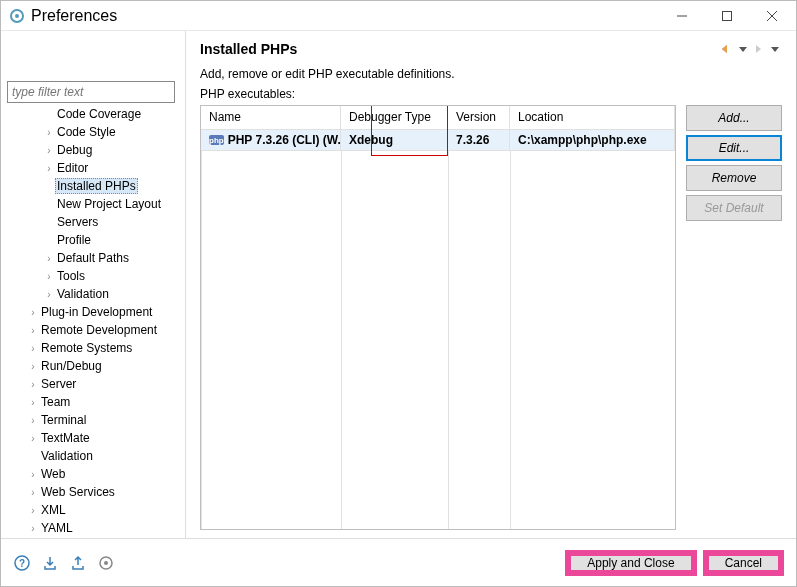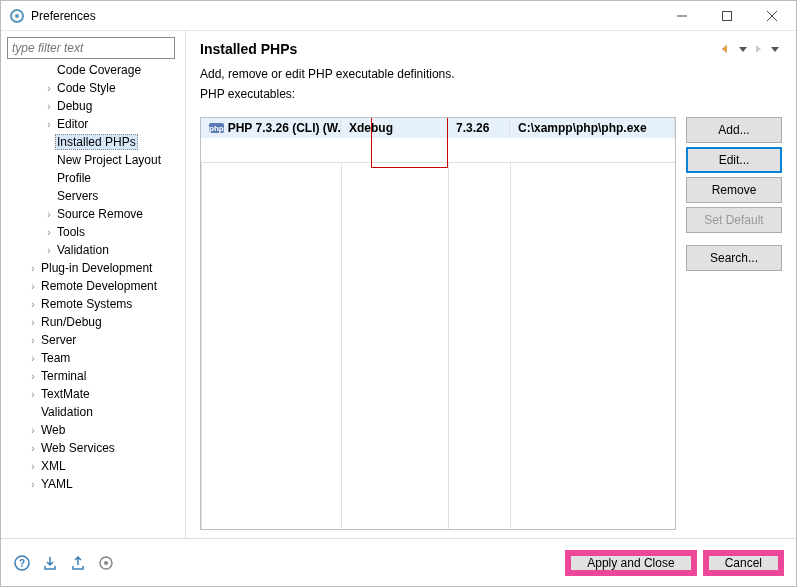--- a/index.html
+++ b/index.html
@@ -15,21 +15,21 @@
   overflow: hidden;
 }
 .titlebar {
   height: 30px;
   display: flex;
   align-items: center;
   padding: 0 2px 0 8px;
   border-bottom: 1px solid #e8e8e8;
 }
 .titlebar .icon { width: 16px; height: 16px; margin-right: 6px; }
-.titlebar .title { flex: 1; font-size: 12px; }
+.titlebar .title { flex: 1; font-size: 16px; }
 .titlebar .winbtn {
   width: 45px; height: 28px; display: flex; align-items: center; justify-content: center;
   cursor: pointer;
 }
 .content {
   flex: 1;
   display: flex;
   min-height: 0;
 }
 .sidebar {
@@ -42,20 +42,21 @@
 .filter {
   width: 168px;
   height: 22px;
   border: 1px solid #888;
   padding: 2px 4px;
   font-family: inherit;
   font-size: 12px;
   color: #555;
   font-style: italic;
   margin-bottom: 2px;
+  margin-top: 44px;
 }
 .tree {
   flex: 1;
   overflow-y: auto;
   overflow-x: hidden;
   padding-right: 2px;
   margin-right: 3px;
 }
 .tree::-webkit-scrollbar { width: 16px; }
 .tree::-webkit-scrollbar-track { background: #f0f0f0; }
@@ -88,21 +89,21 @@
   display: flex;
   align-items: center;
   margin-bottom: 10px;
 }
 .main-header .heading { font-size: 14px; font-weight: 600; flex: 1; }
 .navarrow {
   width: 14px; height: 14px; margin-left: 2px; cursor: pointer;
   display: inline-flex; align-items: center; justify-content: center;
 }
 .desc { margin-bottom: 6px; }
-.subdesc { margin-bottom: 16px; }
+.subdesc { margin-bottom: 4px; }
 .tablewrap {
   flex: 1;
   display: flex;
   gap: 10px;
   min-height: 0;
 }
 .table {
   flex: 1;
   border: 1px solid #bfbfbf;
   background: #fff;
@@ -169,20 +170,21 @@
   flex-direction: column;
   gap: 4px;
 }
 .btncol button {
   height: 26px;
   border: 1px solid #adadad;
   background: #e1e1e1;
   font-family: inherit;
   font-size: 12px;
   cursor: pointer;
+  font-style: italic;
 }
 .btncol button:disabled {
   color: #999;
   cursor: default;
 }
 .btncol button.focused {
   border: 2px solid #0a84d6;
 }
 .btncol .gap { height: 4px; }
 
@@ -262,29 +264,29 @@
         <div class="tree-item depth2 selected">
           <span class="arrow"></span>
           <span class="label">Installed PHPs</span>
         </div>
         <div class="tree-item depth2">
           <span class="arrow"></span>
           <span class="label">New Project Layout</span>
         </div>
         <div class="tree-item depth2">
           <span class="arrow"></span>
+          <span class="label">Servers</span>
+        </div>
+        <div class="tree-item depth2">
+          <span class="arrow"></span>
           <span class="label">Profile</span>
         </div>
         <div class="tree-item depth2">
-          <span class="arrow"></span>
-          <span class="label">Servers</span>
-        </div>
-        <div class="tree-item depth2">
-          <span class="arrow">›</span>
-          <span class="label">Source Remove</span>
+          <span class="arrow">›</span>
+          <span class="label">Default Paths</span>
         </div>
         <div class="tree-item depth2">
           <span class="arrow">›</span>
           <span class="label">Tools</span>
         </div>
         <div class="tree-item depth2">
           <span class="arrow">›</span>
           <span class="label">Validation</span>
         </div>
         <div class="tree-item depth1">
@@ -365,20 +367,26 @@
         <svg width="8" height="12">
             <path d="M0 4 L8 4 L4 9 Z" fill="#555"></path>
           </svg>
       </span>
     </div>
     <div class="desc">Add, remove or edit PHP executable definitions.</div>
     <div class="subdesc">PHP executables:</div>
 
     <div class="tablewrap">
       <div class="table">
+        <div class="th-row">
+          <div class="th col-name">Name</div>
+          <div class="th col-debug">Debugger Type</div>
+          <div class="th col-ver">Version</div>
+          <div class="th col-loc">Location</div>
+        </div>
         <div class="td-row">
           <div class="td col-name">
             <span class="php-icon">php</span>
             <span>PHP 7.3.26 (CLI) (W...</span>
           </div>
           <div class="td col-debug">Xdebug</div>
           <div class="td col-ver">7.3.26</div>
           <div class="td col-loc">C:\xampp\php\php.exe</div>
         </div>
         <div class="gridlines" style="background-position: 140px 0, 247px 0, 309px 0; background-image: linear-gradient(#e0e0e0 1px, transparent 1px),linear-gradient(#e0e0e0 1px, transparent 1px); background-size: 100% 100%;"></div>
@@ -389,21 +397,20 @@
         </div>
         <div class="highlight-box" style="left:170px; top:-4px; width:77px; height:54px;"></div>
       </div>
 
       <div class="btncol">
         <button>Add...</button>
         <button class="focused">Edit...</button>
         <button>Remove</button>
         <button disabled="">Set Default</button>
         <div class="gap"></div>
-        <button>Search...</button>
       </div>
     </div>
   </div>
 </div>
 
 <div class="footer">
   <div class="ficons">
     <span class="ficon">
       <svg width="16" height="16">
           <circle cx="8" cy="8" r="7" fill="none" stroke="#3a7fb8" stroke-width="1.5"></circle>

